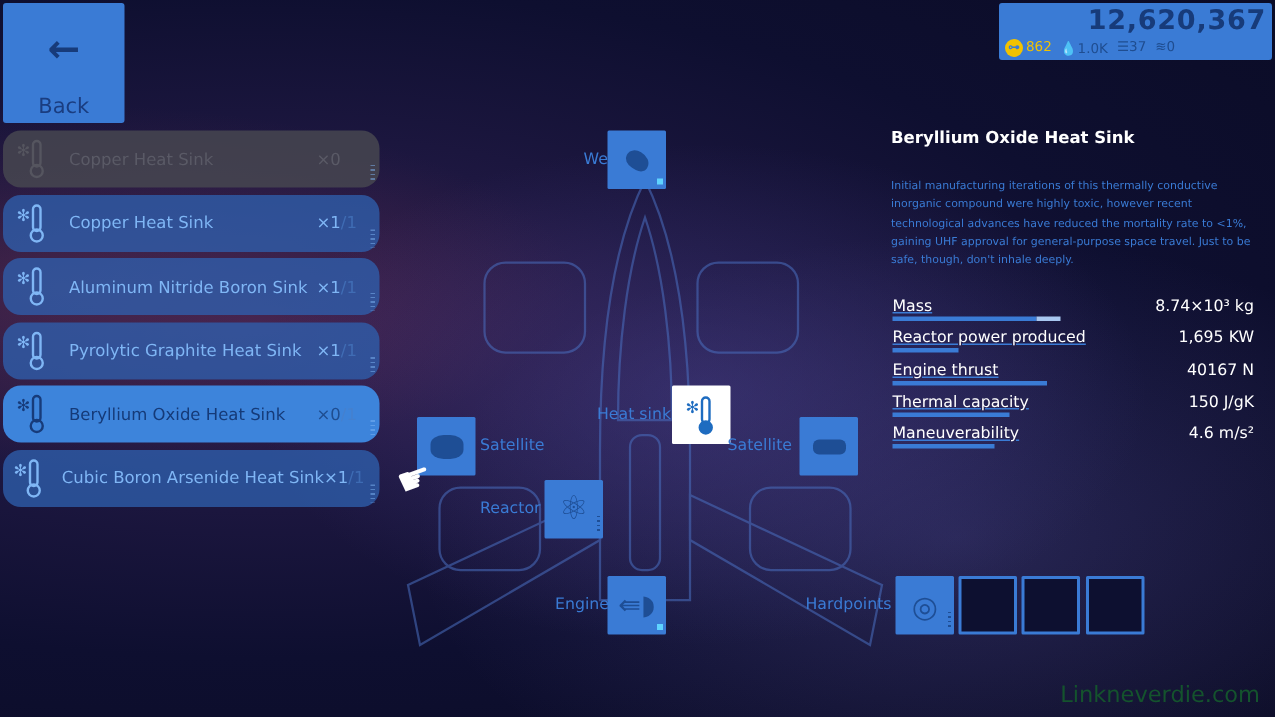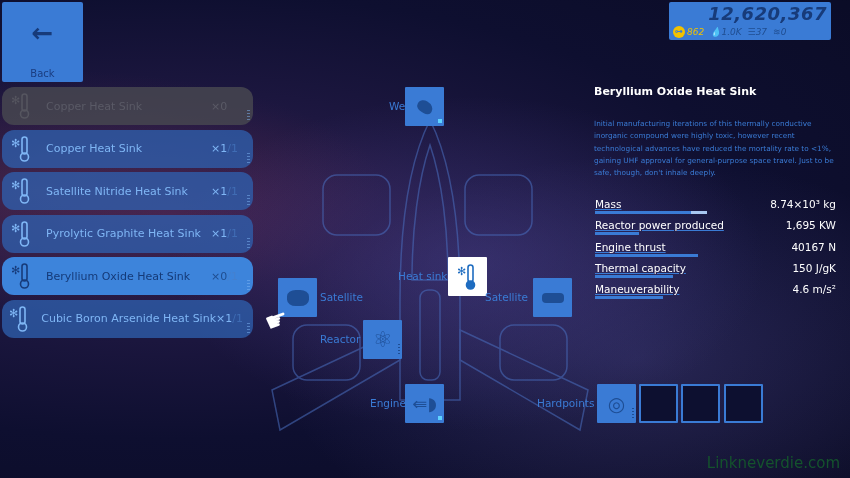--- a/index.html
+++ b/index.html
@@ -18,21 +18,21 @@
       radial-gradient(ellipse at 5% 40%, rgba(140,60,80,0.25) 0%, rgba(0,0,0,0) 30%);
     pointer-events: none;
   }
   .back-btn {
     position: absolute; left: 2px; top: 2px; width: 81px; height: 80px;
     background: #3a7bd5; border-radius: 2px;
     display: flex; flex-direction: column; align-items: center; justify-content: space-between;
     padding: 18px 0 3px 0; cursor: pointer;
   }
   .back-btn .arrow { color: #173b7a; font-size: 26px; line-height: 26px; font-weight: bold; }
-  .back-btn .label { color: #1a3d80; font-size: 10px; }
+  .back-btn .label { color: #1a3d80; font-size: 14px; }
 
   .list { position: absolute; left: 2px; top: 87px; width: 251px; }
   .item {
     height: 38px; margin-bottom: 4.5px; border-radius: 12px;
     background: rgba(47,98,176,0.75); display: flex; align-items: center; position: relative;
     cursor: pointer;
   }
   .item.disabled { background: rgba(70,70,80,0.85); }
   .item.selected { background: #3d84db; }
   .item .ico { width: 40px; display: flex; justify-content: center; }
@@ -40,22 +40,22 @@
   .item.disabled .name { color: #5a5a66; }
   .item.selected .name { color: #153a78; }
   .item .count { font-size: 11px; color: #7fb6f5; width: 42px; }
   .item .count .slash { color: #4a7fc8; opacity: .6; }
   .item.disabled .count { color: #5a5a66; }
   .item.selected .count { color: #1f4d90; }
   .item .dots { position: absolute; right: 3px; bottom: 3px; width: 3px; height: 12px;
     background: repeating-linear-gradient(#7fb6f5 0 1px, transparent 1px 3px); opacity: .5; }
 
   .currency {
-    position: absolute; right: 19px; top: 2px; width: 162px; height: 38px;
-    background: #3a7bd5; border-radius: 2px; font-style: italic;
+    position: absolute; right: 2px; top: 2px; width: 182px; height: 38px;
+    background: #3a7bd5; border-radius: 2px;
   }
   .currency .total { position: absolute; right: 4px; top: 1px; font-size: 18px; font-weight: bold; color: #173b7a; letter-spacing: 0.5px; }
   .currency .row { position: absolute; left: 4px; bottom: 2px; display: flex; gap: 6px; font-size: 9px; color: #1f4d90; align-items: center; }
   .currency .coin { display: inline-flex; align-items: center; gap: 2px; color: #f2c200; }
   .currency .coin .c { width: 12px; height: 12px; border-radius: 50%; background: #f2c200; color: #3a7bd5; font-size: 8px; line-height: 12px; text-align: center; font-weight: bold; }
 
   .desc { position: absolute; left: 594px; top: 85px; width: 250px; }
   .desc h2 { font-size: 11px; font-weight: bold; color: #fff; margin-bottom: 6px; }
   .desc p { font-size: 7.3px; line-height: 12.3px; color: #3a7bd5; margin-top: 20px; }
 
@@ -143,21 +143,21 @@
     <span class="dots"></span>
   </div>
   <div class="item">
     <span class="ico">
         <svg width="22" height="28" viewBox="0 0 22 28">
           <text x="0" y="12" font-size="11" fill="#7fb6f5">✻</text>
           <rect x="11" y="2" width="5" height="17" rx="2.5" stroke="#7fb6f5" fill="none" stroke-width="1.6"></rect>
           <circle cx="13.5" cy="22" r="4" stroke="#7fb6f5" fill="none" stroke-width="1.6"></circle>
         </svg>
       </span>
-    <span class="name">Satellite Nitride Heat Sink</span>
+    <span class="name">Aluminum Nitride Boron Sink</span>
     <span class="count"><span>×1</span><span class="slash">/1</span></span>
     <span class="dots"></span>
   </div>
   <div class="item">
     <span class="ico">
         <svg width="22" height="28" viewBox="0 0 22 28">
           <text x="0" y="12" font-size="11" fill="#7fb6f5">✻</text>
           <rect x="11" y="2" width="5" height="17" rx="2.5" stroke="#7fb6f5" fill="none" stroke-width="1.6"></rect>
           <circle cx="13.5" cy="22" r="4" stroke="#7fb6f5" fill="none" stroke-width="1.6"></circle>
         </svg>

